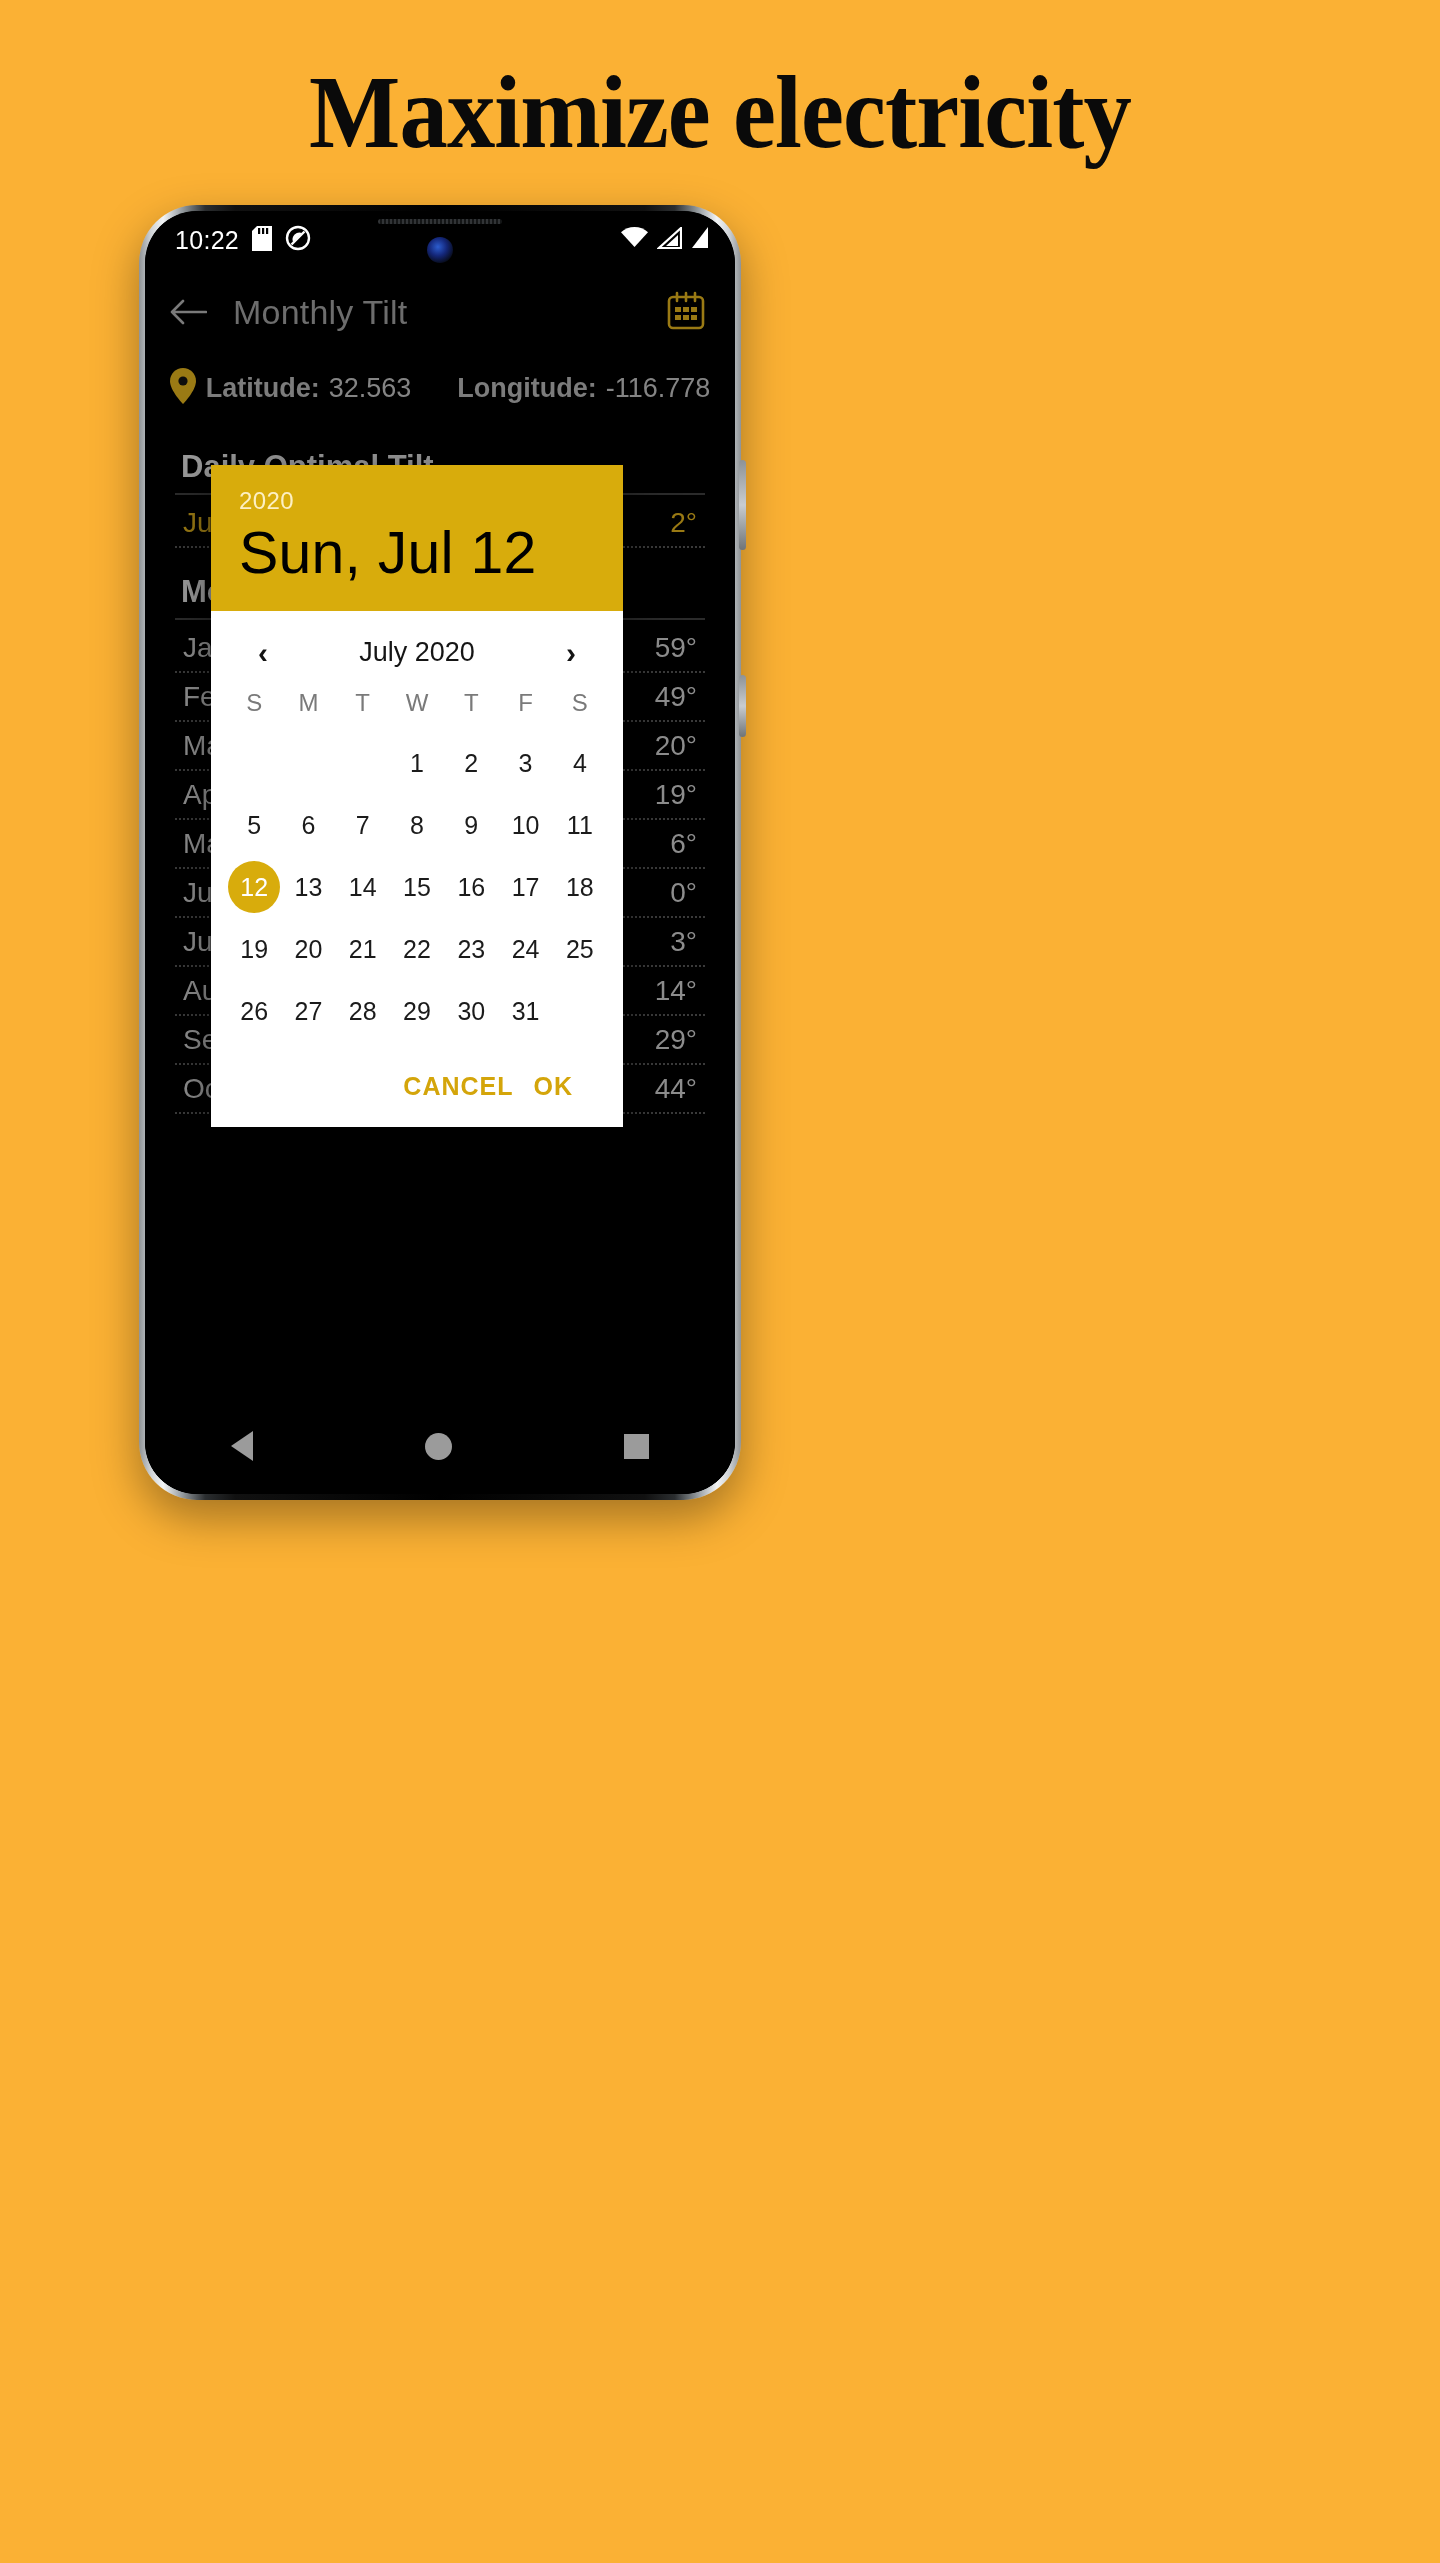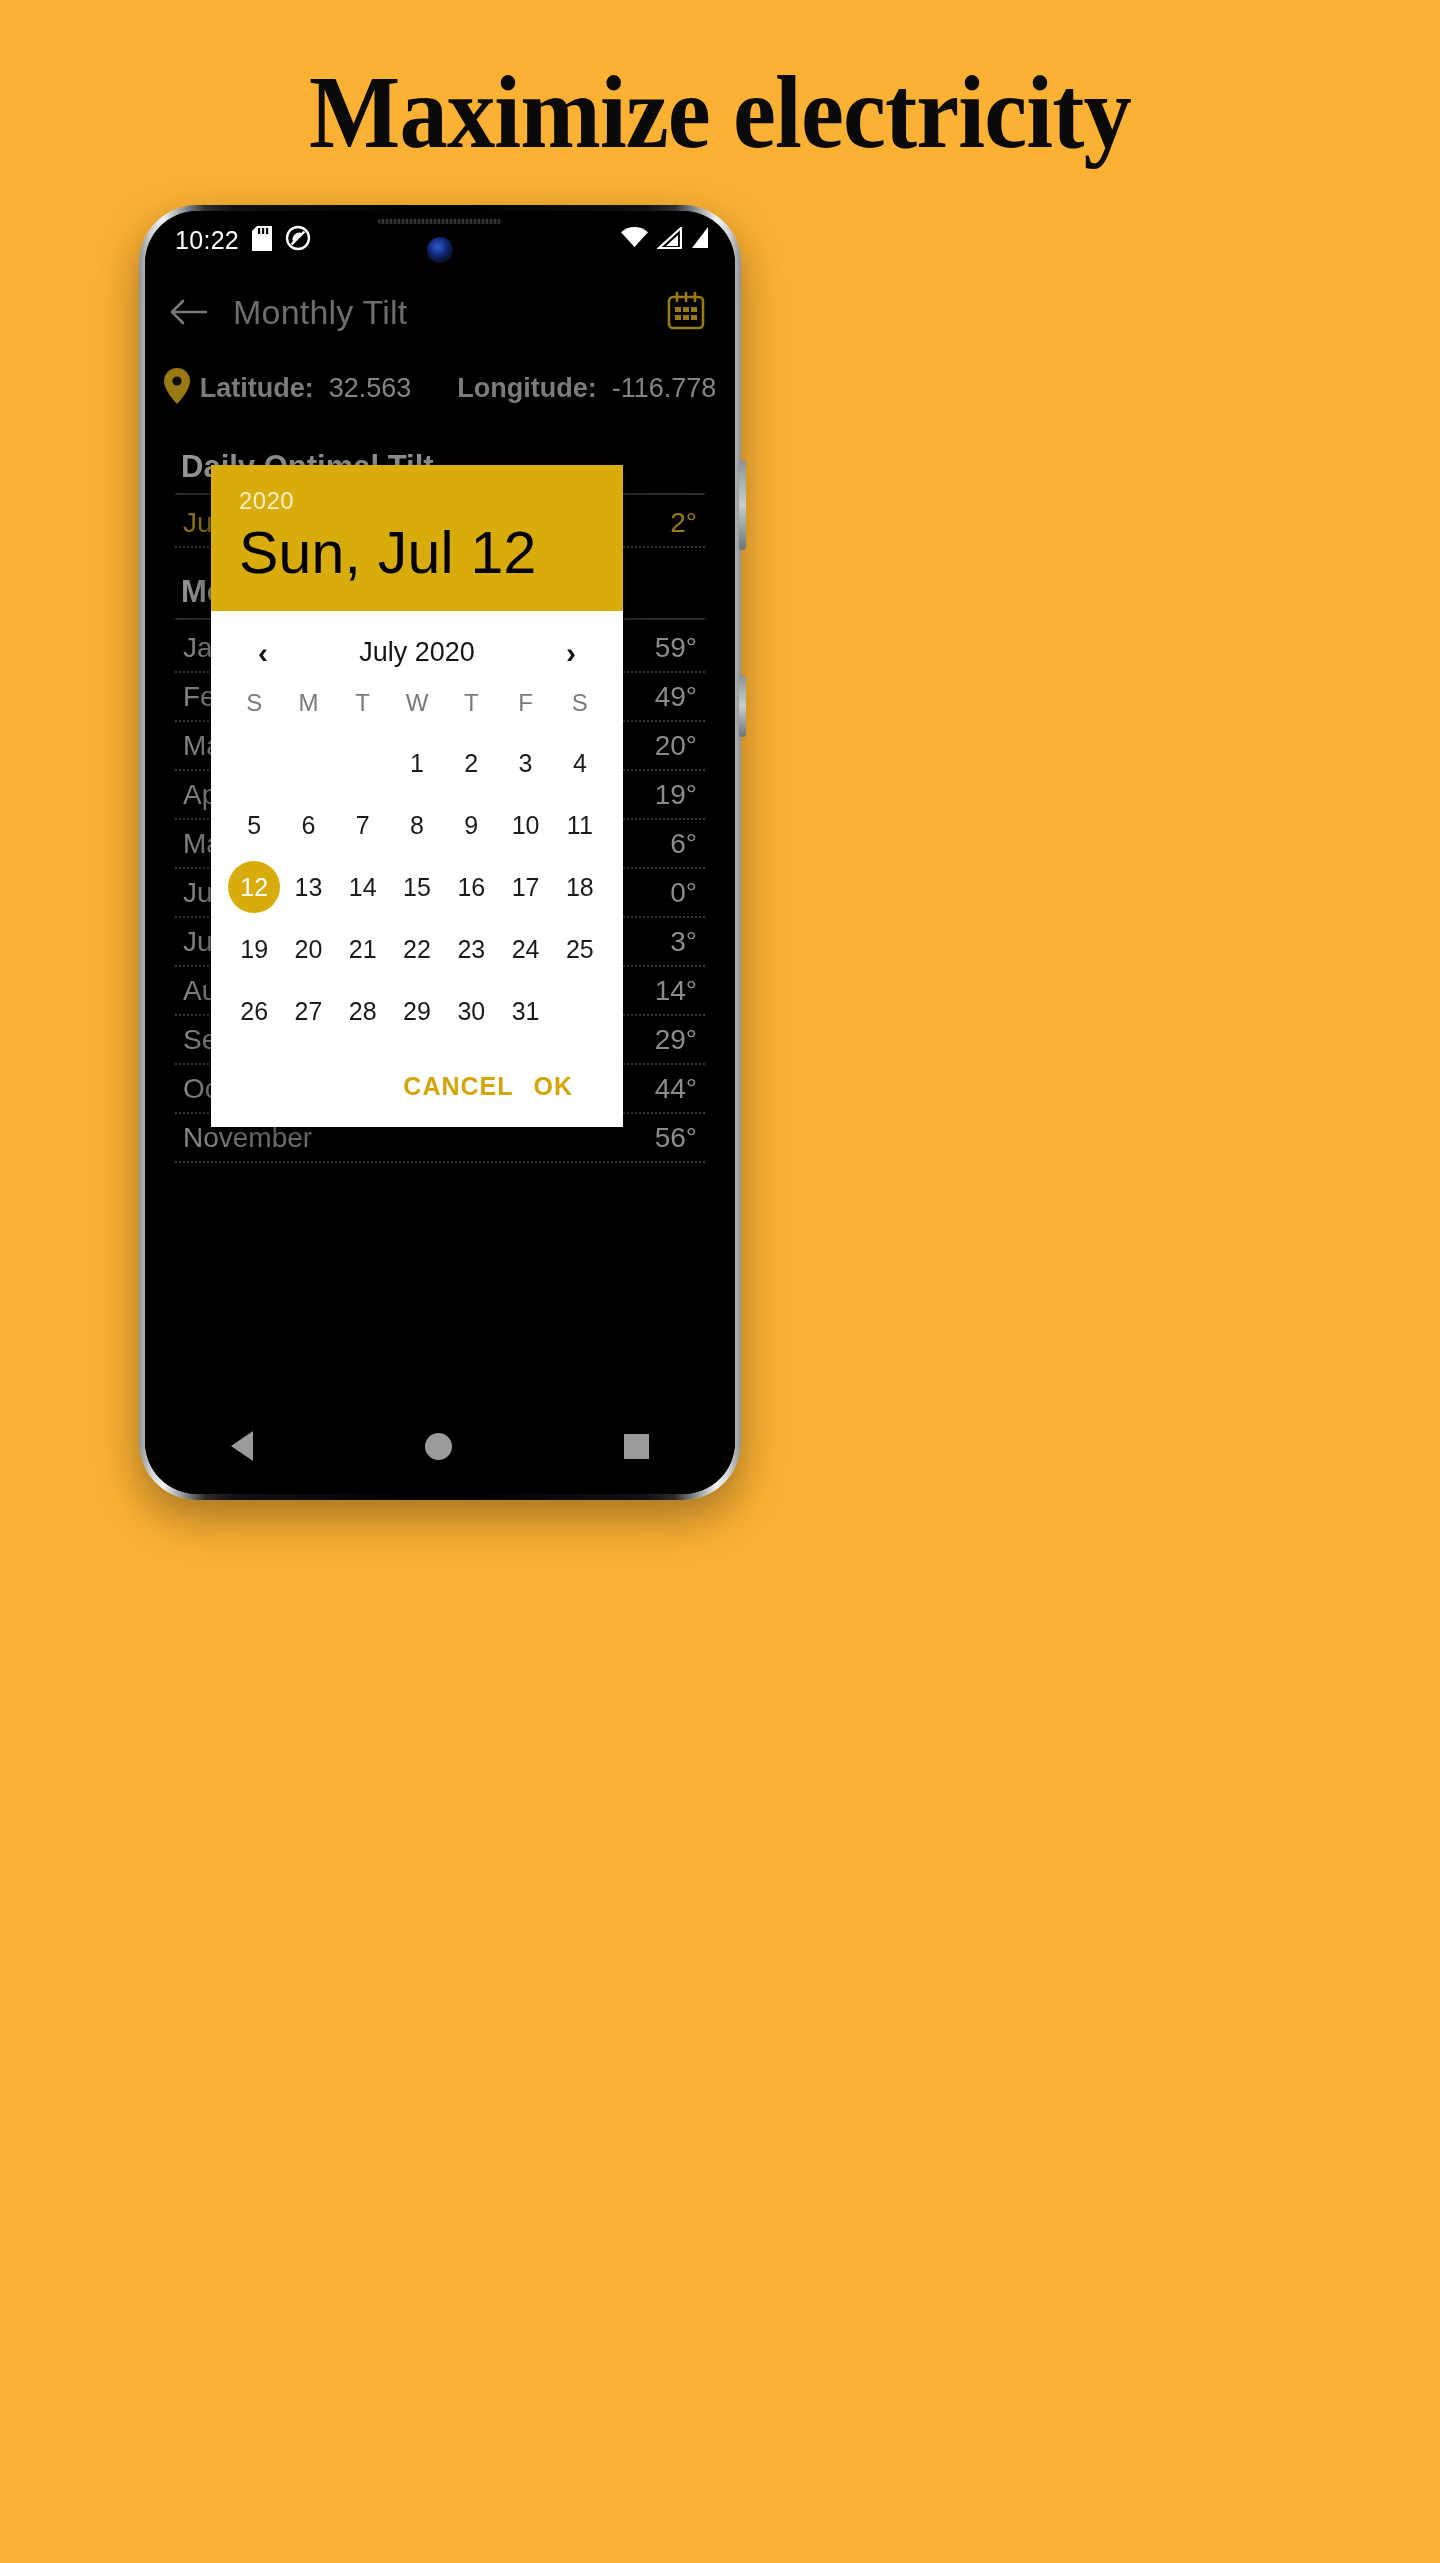--- a/index.html
+++ b/index.html
@@ -107,21 +107,21 @@
 
   
   .coords {
     position:absolute; top:150px; left:0; right:0;
     height:54px;
     display:flex; align-items:center; justify-content:center;
     gap:10px;
   }
   .coords .lbl { color:#7c7c7c; font-size:27px; font-weight:700; }
   .coords .val { color:#848484; font-size:27px; font-weight:400; }
-  .coords .grp { display:flex; align-items:baseline; gap:15px; }
+  .coords .grp { display:flex; align-items:baseline; gap:9px; }
   .coords .gap { width:26px; }
 
   
   .content { position:absolute; top:212px; left:0; right:0; bottom:0; padding:0 30px; }
   .sec-title {
     font-size:31px; color:#9a9a9a; font-weight:700;
     margin-top:26px; margin-bottom:8px; padding-left:6px;
   }
   .divider { height:2px; background:#2b2b2b; margin-bottom:4px; }
   .row {
@@ -336,24 +336,20 @@
               <span class="val">14°</span>
             </div>
             <div class="row">
               <span class="name">September</span>
               <span class="val">29°</span>
             </div>
             <div class="row">
               <span class="name">October</span>
               <span class="val">44°</span>
             </div>
-            <div class="row">
-              <span class="name">November</span>
-              <span class="val">56°</span>
-            </div>
           </div>
       </div>
 
       <div class="dialog">
         <div class="dlg-head">
           <div class="dlg-year">2020</div>
           <div class="dlg-date">Sun, Jul 12</div>
         </div>
         <div class="dlg-body">
           <div class="cal-nav">

